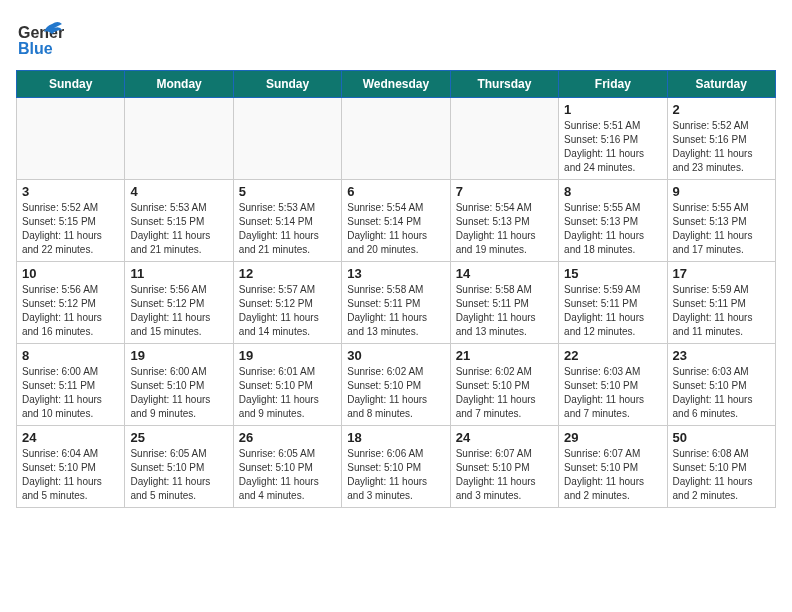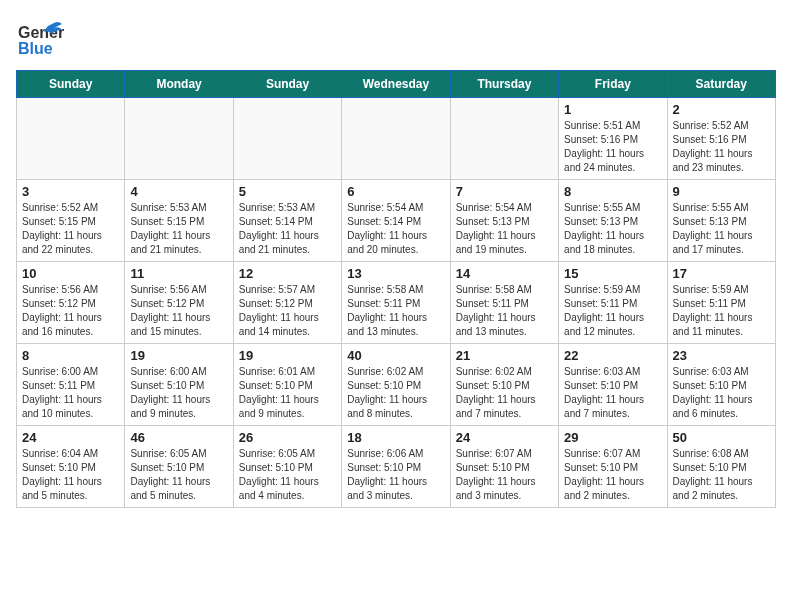--- a/index.html
+++ b/index.html
@@ -189,21 +189,21 @@
         </td>
         <td>
           <span class="day-num">19</span>
           <div class="day-info">Sunrise: 6:00 AM<br>Sunset: 5:10 PM<br>Daylight: 11 hours and 9 minutes.</div>
         </td>
         <td>
           <span class="day-num">19</span>
           <div class="day-info">Sunrise: 6:01 AM<br>Sunset: 5:10 PM<br>Daylight: 11 hours and 9 minutes.</div>
         </td>
         <td>
-          <span class="day-num">40</span>
+          <span class="day-num">30</span>
           <div class="day-info">Sunrise: 6:02 AM<br>Sunset: 5:10 PM<br>Daylight: 11 hours and 8 minutes.</div>
         </td>
         <td>
           <span class="day-num">21</span>
           <div class="day-info">Sunrise: 6:02 AM<br>Sunset: 5:10 PM<br>Daylight: 11 hours and 7 minutes.</div>
         </td>
         <td>
           <span class="day-num">22</span>
           <div class="day-info">Sunrise: 6:03 AM<br>Sunset: 5:10 PM<br>Daylight: 11 hours and 7 minutes.</div>
         </td>
@@ -211,21 +211,21 @@
           <span class="day-num">23</span>
           <div class="day-info">Sunrise: 6:03 AM<br>Sunset: 5:10 PM<br>Daylight: 11 hours and 6 minutes.</div>
         </td>
       </tr>
       <tr>
         <td>
           <span class="day-num">24</span>
           <div class="day-info">Sunrise: 6:04 AM<br>Sunset: 5:10 PM<br>Daylight: 11 hours and 5 minutes.</div>
         </td>
         <td>
-          <span class="day-num">46</span>
+          <span class="day-num">25</span>
           <div class="day-info">Sunrise: 6:05 AM<br>Sunset: 5:10 PM<br>Daylight: 11 hours and 5 minutes.</div>
         </td>
         <td>
           <span class="day-num">26</span>
           <div class="day-info">Sunrise: 6:05 AM<br>Sunset: 5:10 PM<br>Daylight: 11 hours and 4 minutes.</div>
         </td>
         <td>
           <span class="day-num">18</span>
           <div class="day-info">Sunrise: 6:06 AM<br>Sunset: 5:10 PM<br>Daylight: 11 hours and 3 minutes.</div>
         </td>

